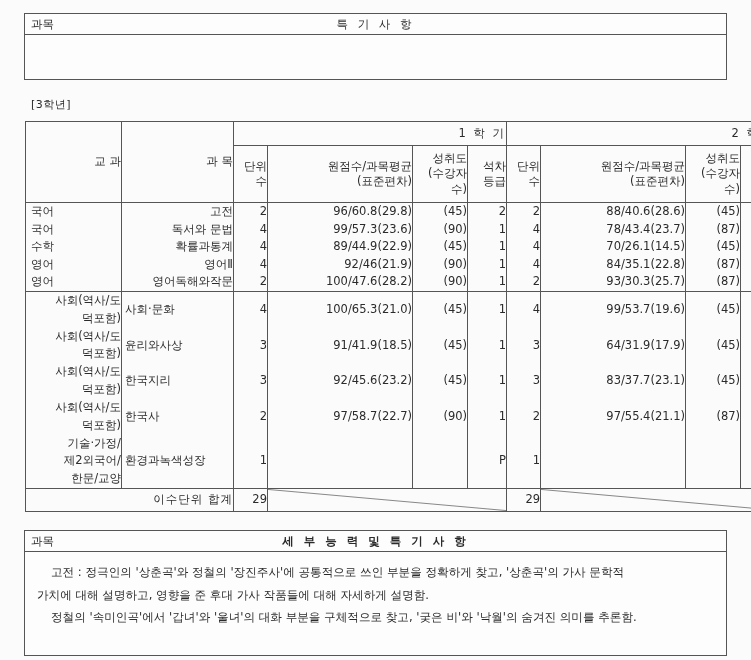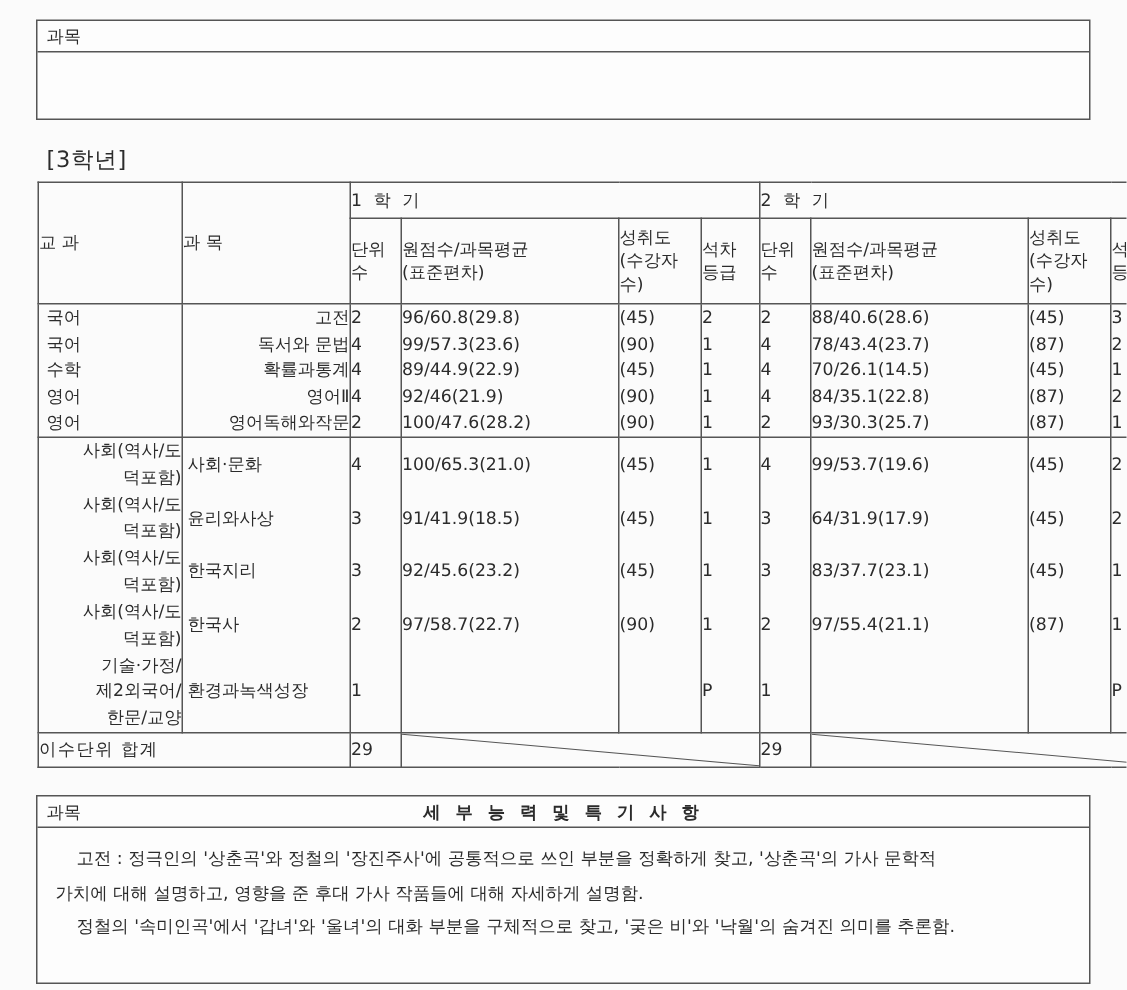--- a/index.html
+++ b/index.html
@@ -42,42 +42,42 @@
     left: 0; right: 0;
     text-align: center;
     letter-spacing: 3px;
   }
   .rem-body { height: 44px; }
 
   
   .grade-label {
     position: absolute;
     left: 31px; top: 97px;
-    font-size: 15px;
+    font-size: 11px;
     letter-spacing: 0.5px;
   }
 
   
   .grades-wrap {
     position: absolute;
     left: 25px; top: 121px;
     width: 702px;
   }
   table.grades {
     border-collapse: collapse;
     width: 702px;
     font-size: 11.5px;
     table-layout: fixed;
   }
   table.grades th, table.grades td {
     border: 1px solid #555;
     padding: 0;
     font-weight: normal;
     vertical-align: middle;
-    text-align: left;
+    text-align: right;
     line-height: 1.32;
   }
   
   .c-gyogwa  { width: 96px; }
   .c-gwamok  { width: 112px; }
   .c-unit    { width: 34px; }
   .c-score   { width: 145px; }
   .c-achieve { width: 55px; }
   .c-rank    { width: 39px; }
 
@@ -155,20 +155,21 @@
   .det-body p.indent { text-indent: 14px; }
 </style>
 </head>
 <body>
 
 <div class="page">
 
   <div class="top-remarks box">
     <div class="rem-head">
       <span class="label">과목</span>
+      <span class="center">특 기 사 항</span>
     </div>
     <div class="rem-body"></div>
   </div>
 
   <div class="grade-label">[3학년]</div>
 
   <div class="grades-wrap">
     <table class="grades">
       <colgroup>
         <col class="c-gyogwa">

